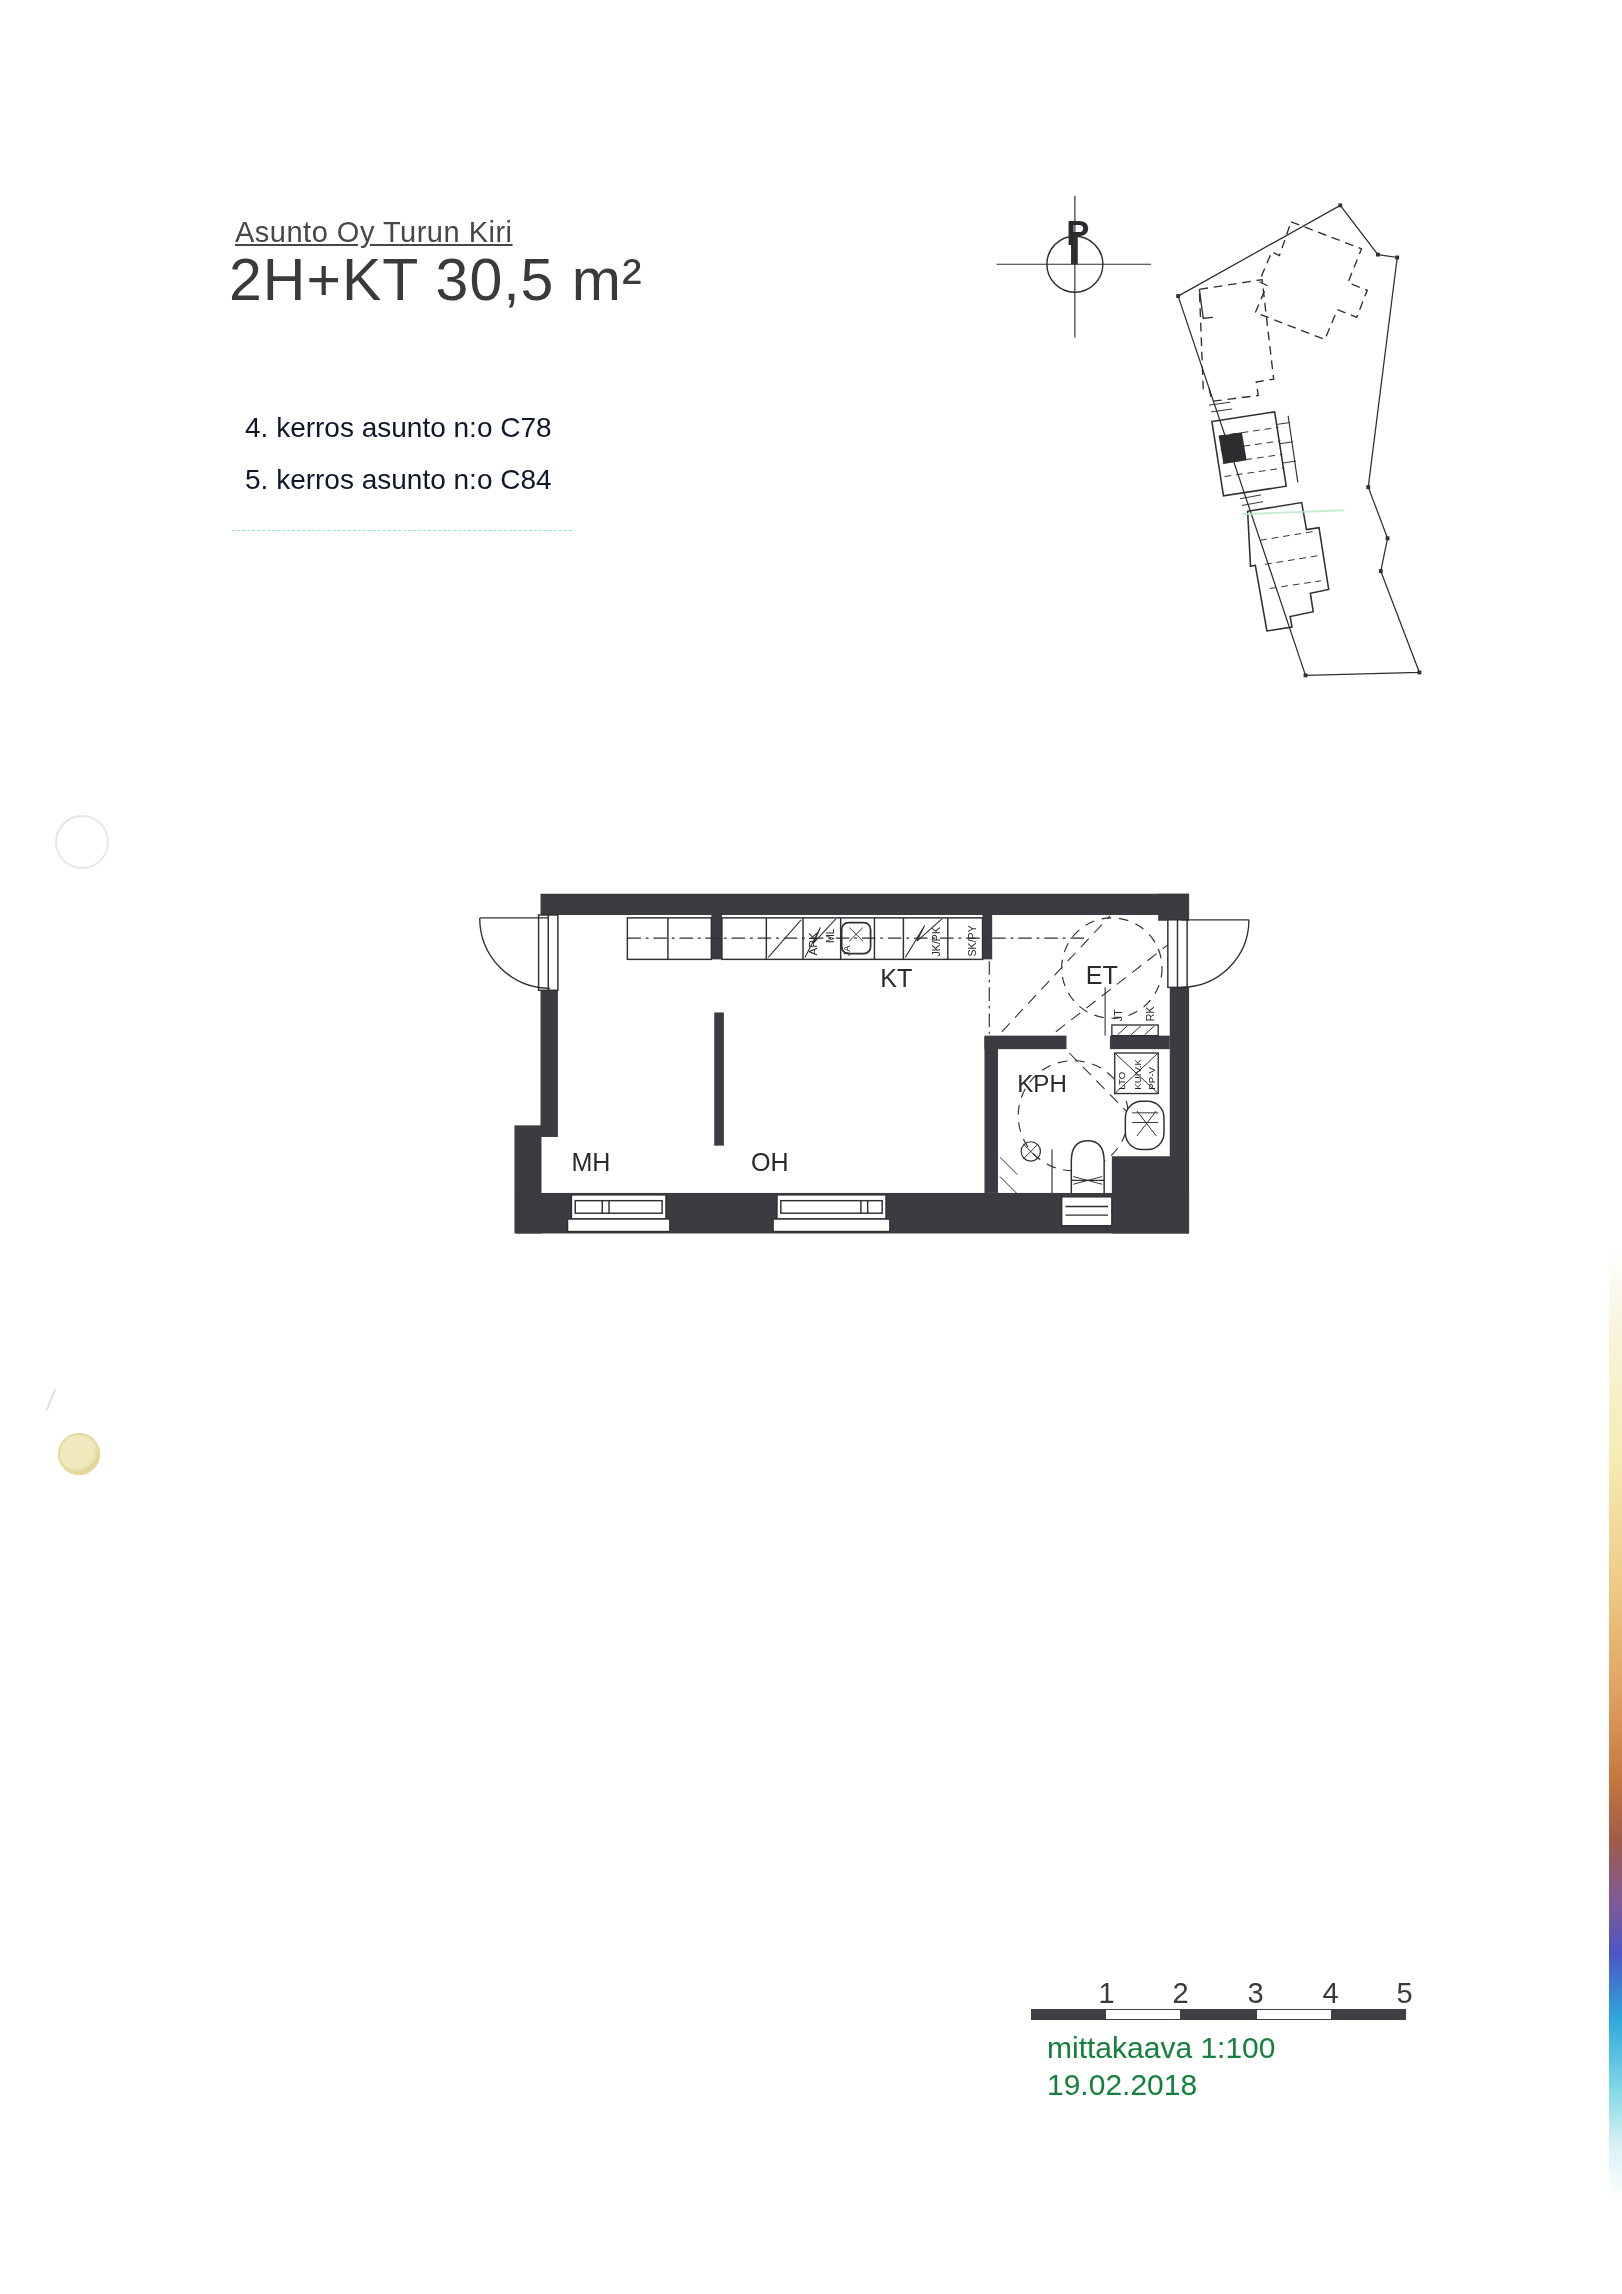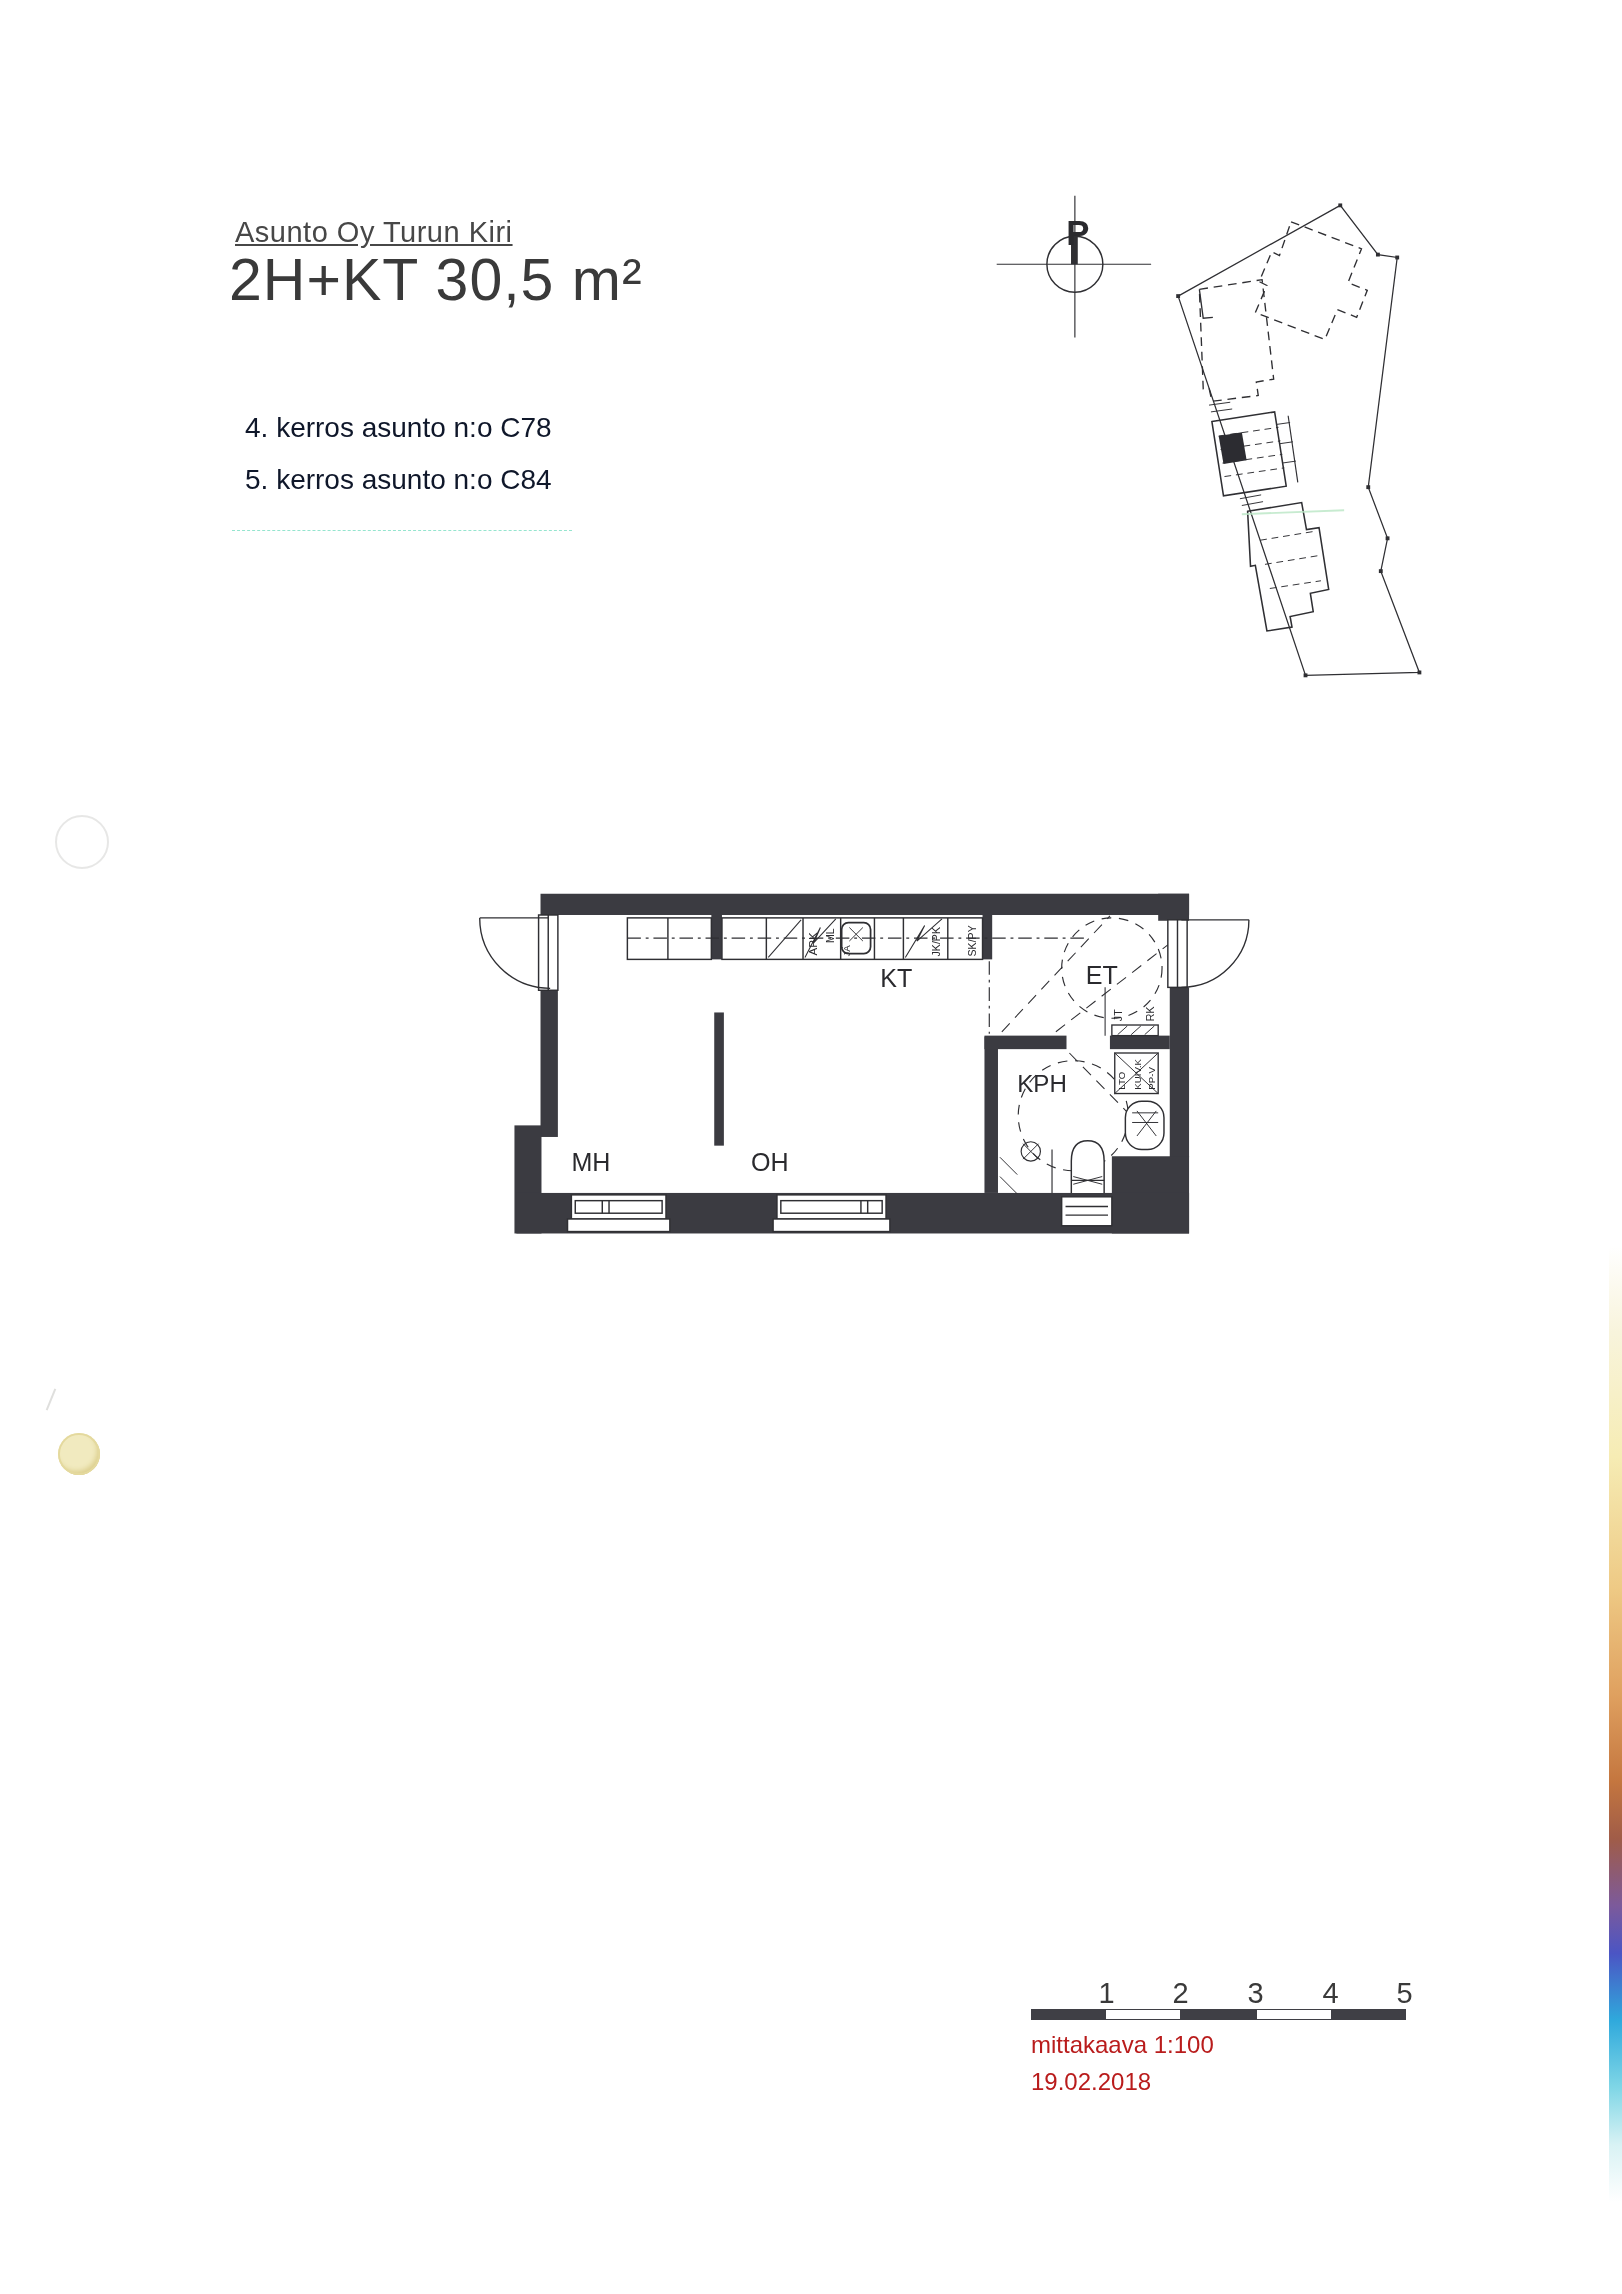--- a/index.html
+++ b/index.html
@@ -13,21 +13,21 @@
   .bigtitle{left:229px;top:246px;font-size:59px;letter-spacing:1px;color:#3a3a3a;text-align:right;}
   .floors{left:235px;top:402px;font-size:28px;line-height:52px;color:#0f172a;margin-left:10px;}
   .floors div{white-space:pre;}
   .underline-artifact{left:232px;top:530px;width:340px;height:0;border-top:1.9px dashed #3fd0a8;opacity:.55;}
   svg text{font-family:"Liberation Sans","DejaVu Sans",sans-serif;fill:#2a2a2e;}
   .scale-num{position:absolute;top:0;width:29px;text-align:center;font-size:29px;color:#3a3a3a;}
   .bar{position:absolute;left:0;top:32px;width:375px;height:10.6px;display:flex;}
   .bar div{flex:1;box-sizing:border-box;}
   .bar .d{background:#3f3f45;}
   .bar .w{background:#fff;border:1.9px solid #3f3f45;}
-  .caption{font-size:24px;color:#b91c1c;}
+  .caption{font-size:30px;color:#15803d;margin-left:16px;}
   .punch-ring{left:55px;top:815px;width:50px;height:50px;border-radius:50%;
     border:2.9px solid rgba(120,120,115,.18);}
   .punch-dot{left:58px;top:1433px;width:42px;height:42px;border-radius:50%;
     background:#f1eabf;box-shadow:inset 0 0 0 1.9px #e4d99e, inset -2.9px -3.9px 5.8px #dccf8e;}
   .scratch{left:50px;top:1388px;width:1.9px;height:23px;background:#c9c9c6;transform:rotate(22deg);opacity:.6;}
   .edge-strip{right:0;top:1246px;width:12.6px;height:956px;}
 </style>
 </head>
 <body>
 

